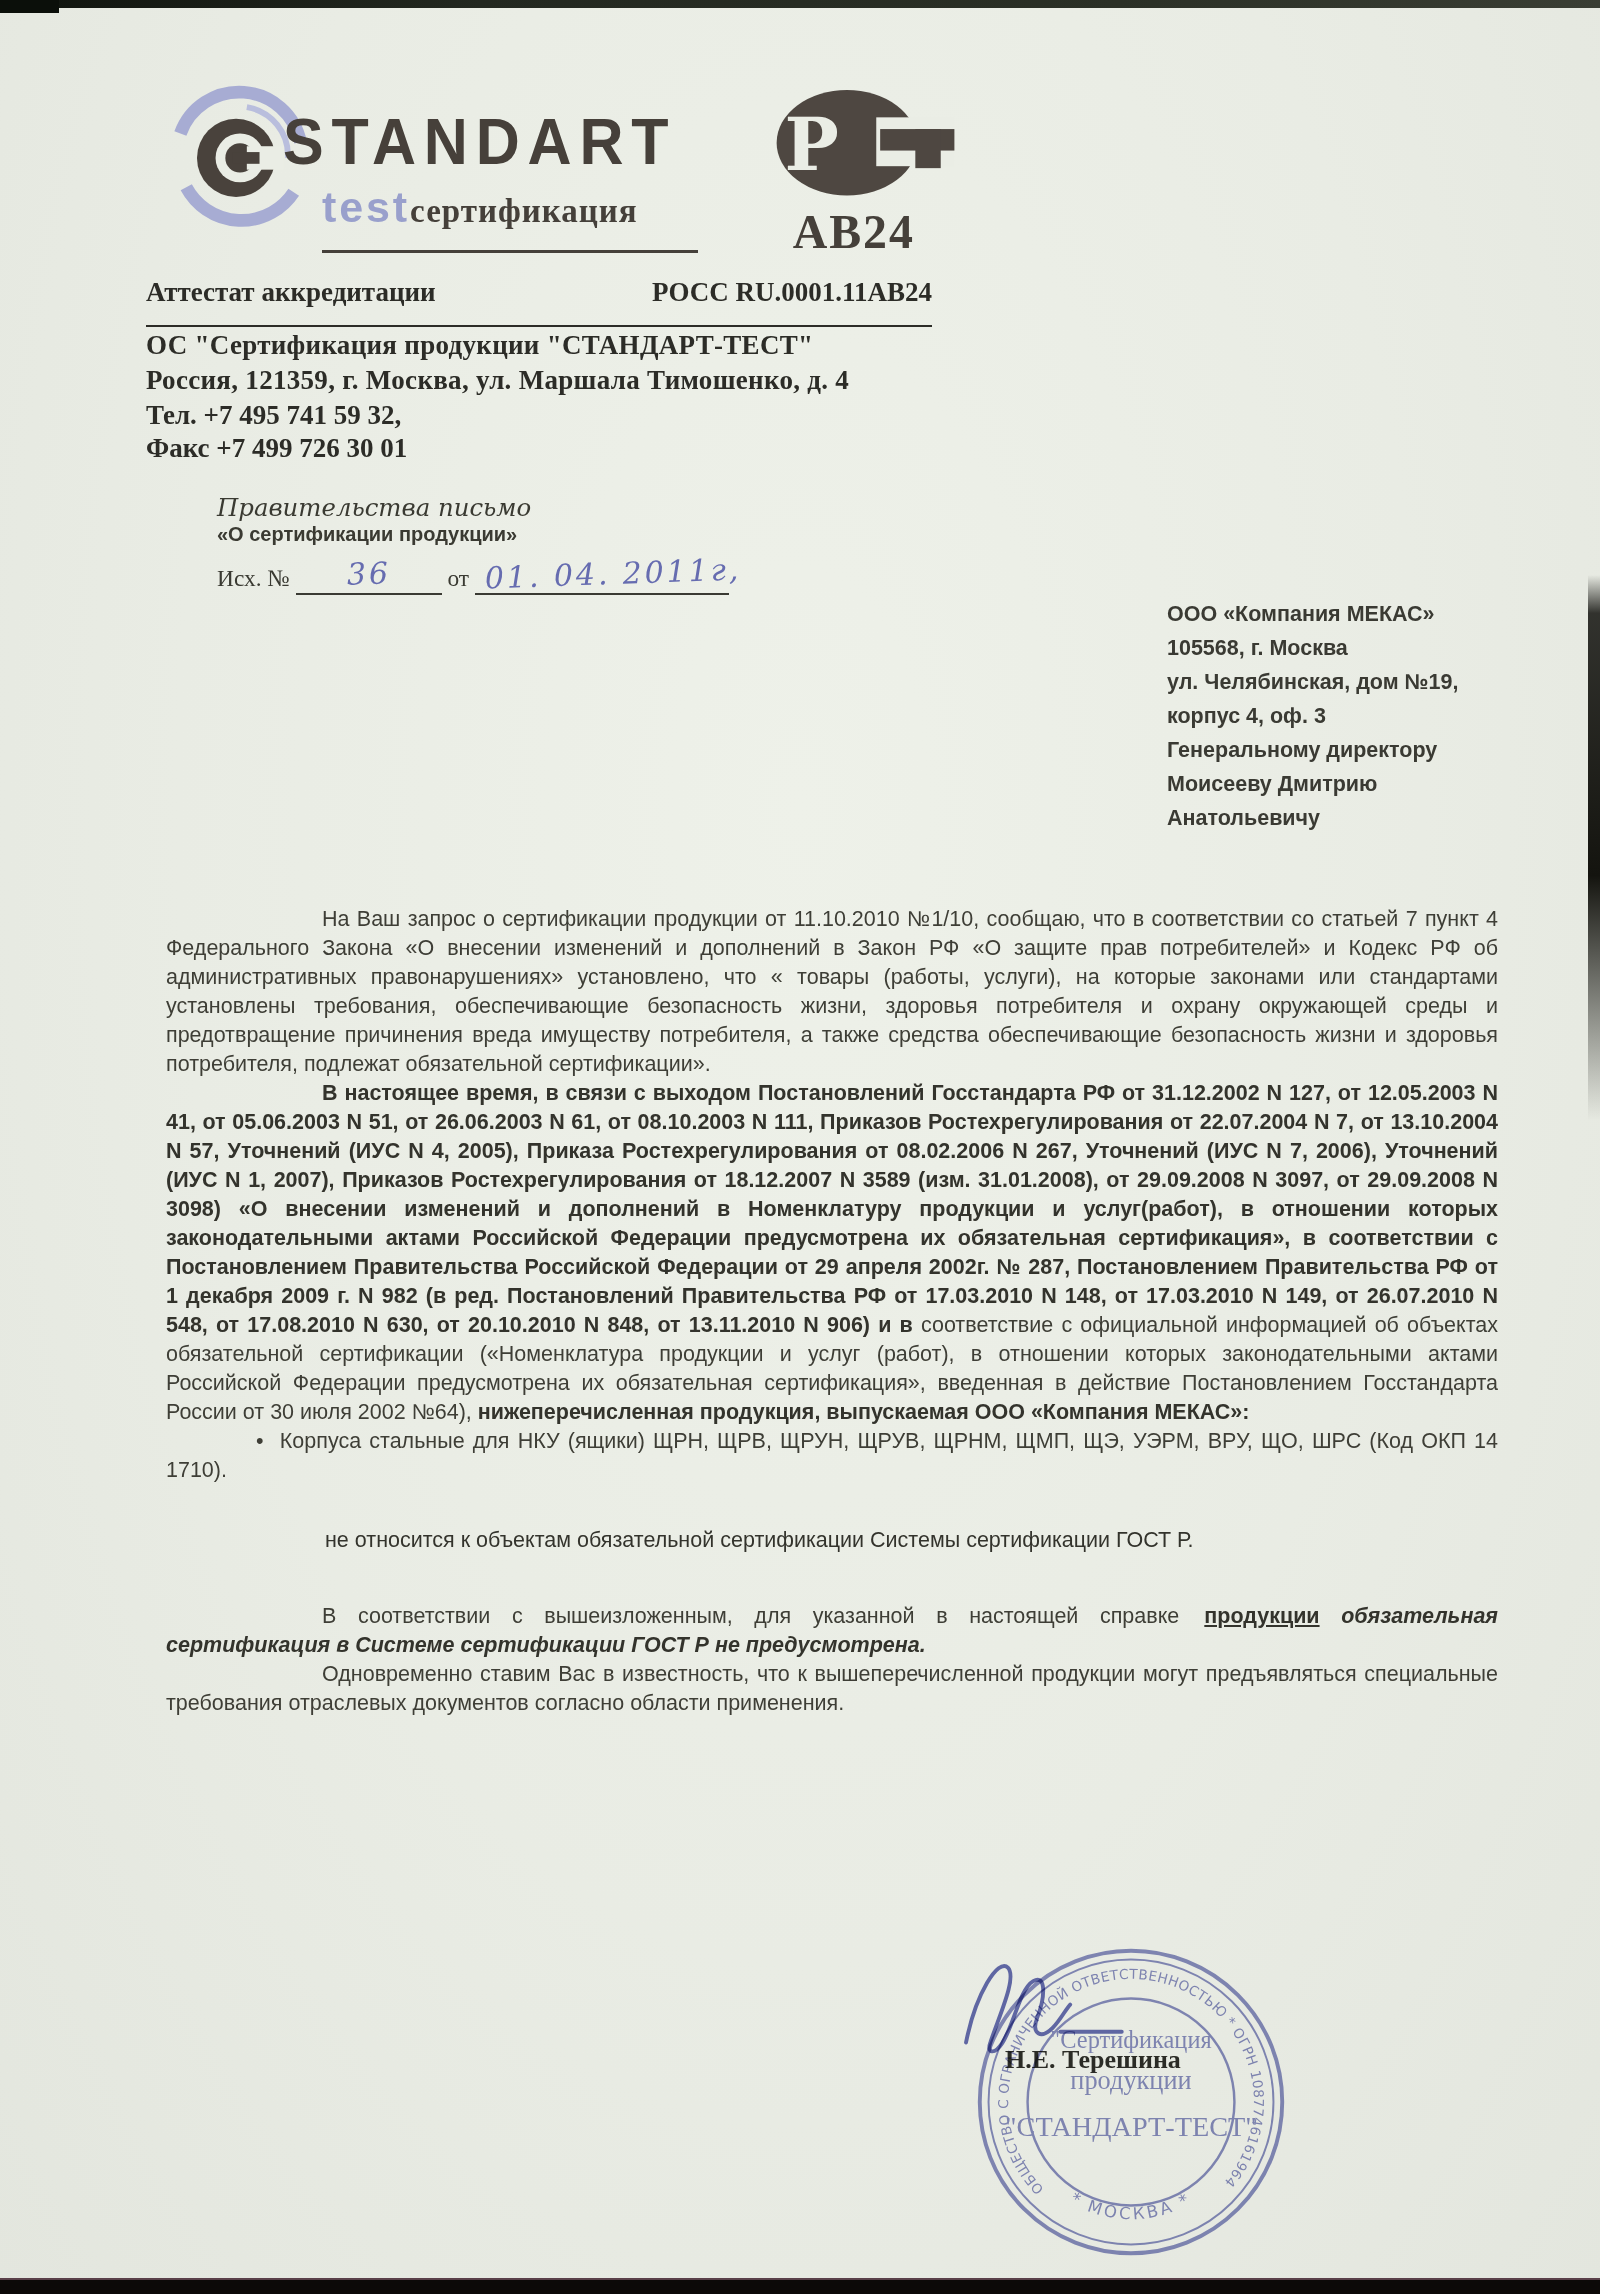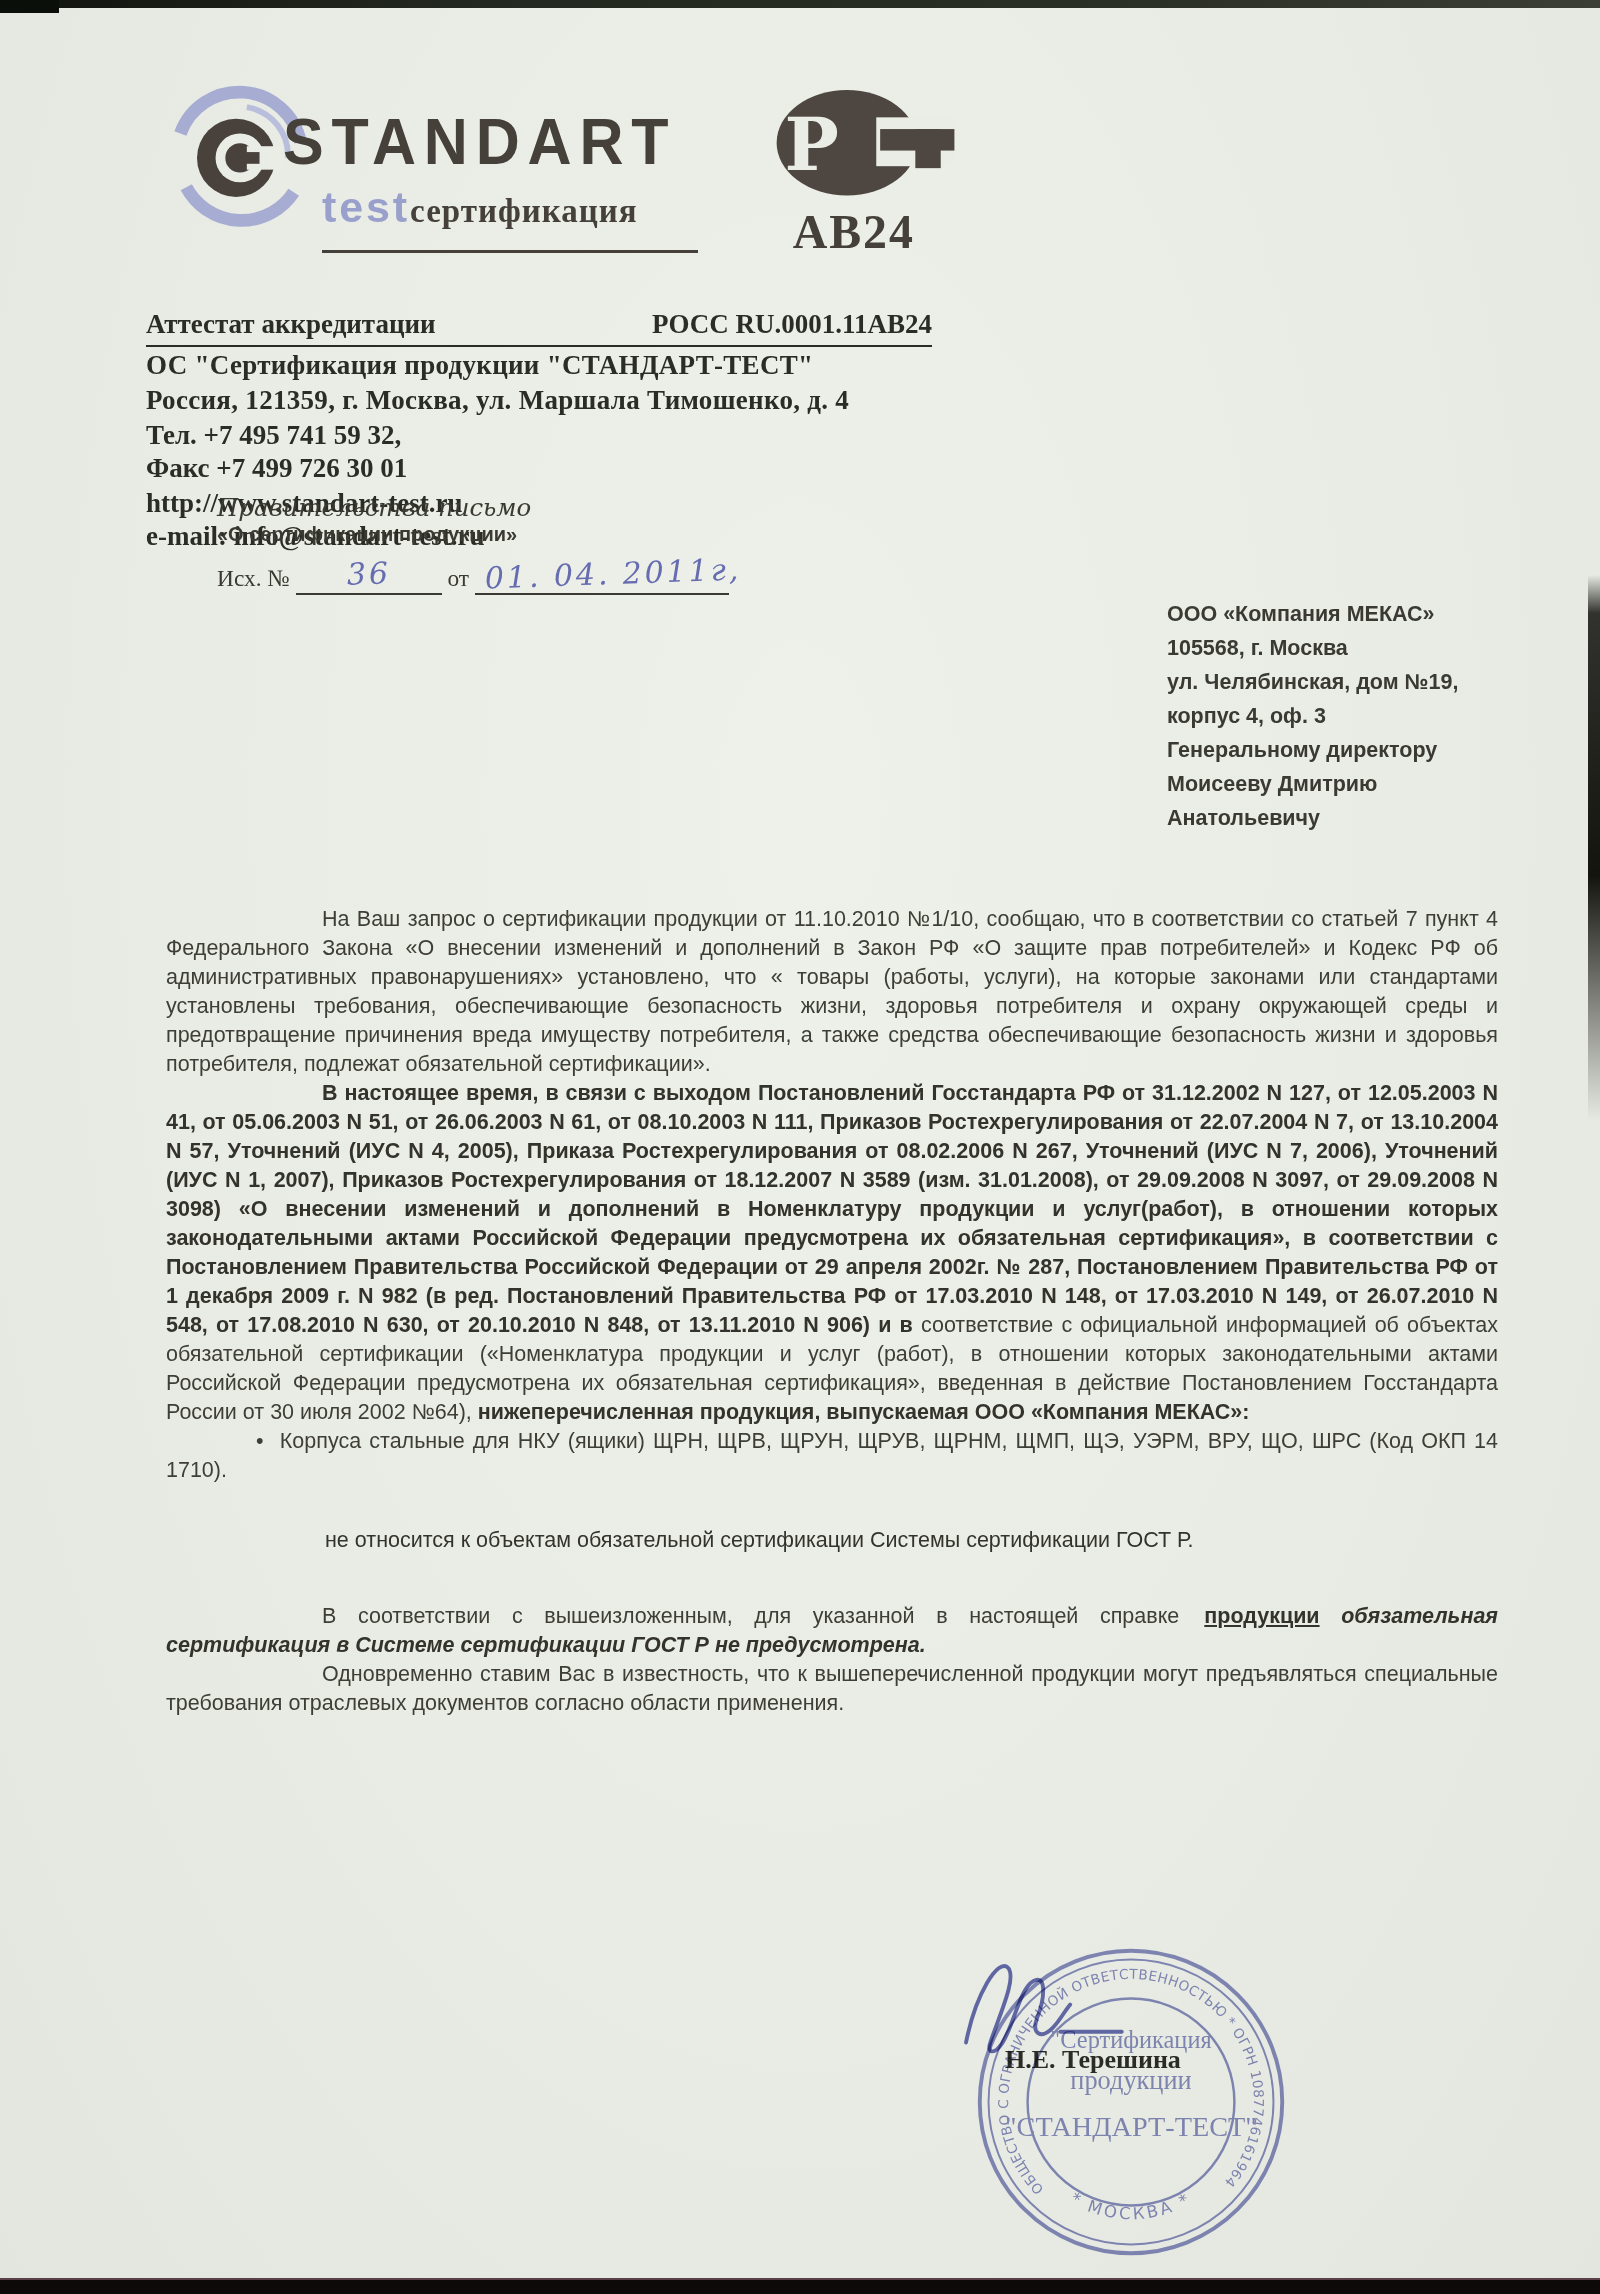--- a/index.html
+++ b/index.html
@@ -23,21 +23,21 @@
     letter-spacing:7.8px;color:#46403a;transform:scaleY(1.05);transform-origin:left top;white-space:nowrap;}
   .brand-sub{position:absolute;left:168px;top:113px;border-bottom:3.9px solid #45403a;
     padding-bottom:18px;width:376px;white-space:nowrap;}
   .brand-test{font-weight:bold;font-size:43px;color:#99a0cc;letter-spacing:2.9px;}
   .brand-cert{font-family:"Liberation Serif",serif;font-weight:bold;font-size:33px;color:#45403a;letter-spacing:1px;}
   
   .rst{position:absolute;left:761px;top:86px;}
   
   .hdr{position:absolute;left:146px;top:276px;width:786px;
     font-family:"Liberation Serif",serif;font-weight:bold;color:#2c2c27;font-size:27px;line-height:33px;}
-  .hdr-row1{display:flex;justify-content:space-between;border-bottom:2.9px solid #2c2c27;padding-bottom:4px;margin-top:32px;}
+  .hdr-row1{display:flex;justify-content:space-between;border-bottom:2.9px solid #2c2c27;padding-bottom:16px;}
   .hdr-row{display:flex;justify-content:space-between;margin-top:2px;flex-direction:column;}
   .hdr-line{margin-top:2px;letter-spacing:0.3px;}
   .hdr-row .pad-r{margin-right:66px;}
   
   .meta{position:absolute;left:217px;top:493px;color:#3a3a32;}
   .meta-type{font-family:"DejaVu Serif",serif;font-style:italic;font-size:24.4px;}
   .meta-subj{font-size:20px;margin-top:1px;font-weight:bold;}
   .meta-ref{font-family:"Liberation Serif",serif;font-size:23.4px;margin-top:11.7px;}
   .slot{display:inline-block;border-bottom:2px solid #3a3a33;text-align:center;vertical-align:baseline;}
   .slot1{width:146px;} .slot2{width:244px;text-align:left;padding-left:9.8px;}
@@ -113,24 +113,20 @@
     <div class="hdr-row1">
       <span>Аттестат аккредитации</span>
       <span>РОСС RU.0001.11АВ24</span>
     </div>
     <div class="hdr-line">ОС  "Сертификация продукции  "СТАНДАРТ-ТЕСТ"</div>
     <div class="hdr-line">Россия, 121359, г. Москва, ул. Маршала Тимошенко,  д. 4</div>
     <div class="hdr-row">
       <span>Тел.   +7 495 741 59 32,</span>
       <span class="pad-r">Факс  +7 499 726 30 01</span>
     </div>
-    <div class="hdr-row">
-      <span>http://www.standart-test.ru</span>
-      <span class="pad-r">e-mail: info@standart-test.ru</span>
-    </div>
   </div>
 
   <div class="meta">
     <div class="meta-type">Правительства письмо</div>
     <div class="meta-subj">«О сертификации продукции»</div>
     <div class="meta-ref">
       <span>Исх. №</span>
       <span class="slot slot1"><span class="hand">36</span></span>
       <span>от</span>
       <span class="slot slot2"><span class="hand">01. 04. 2011г,</span></span>

